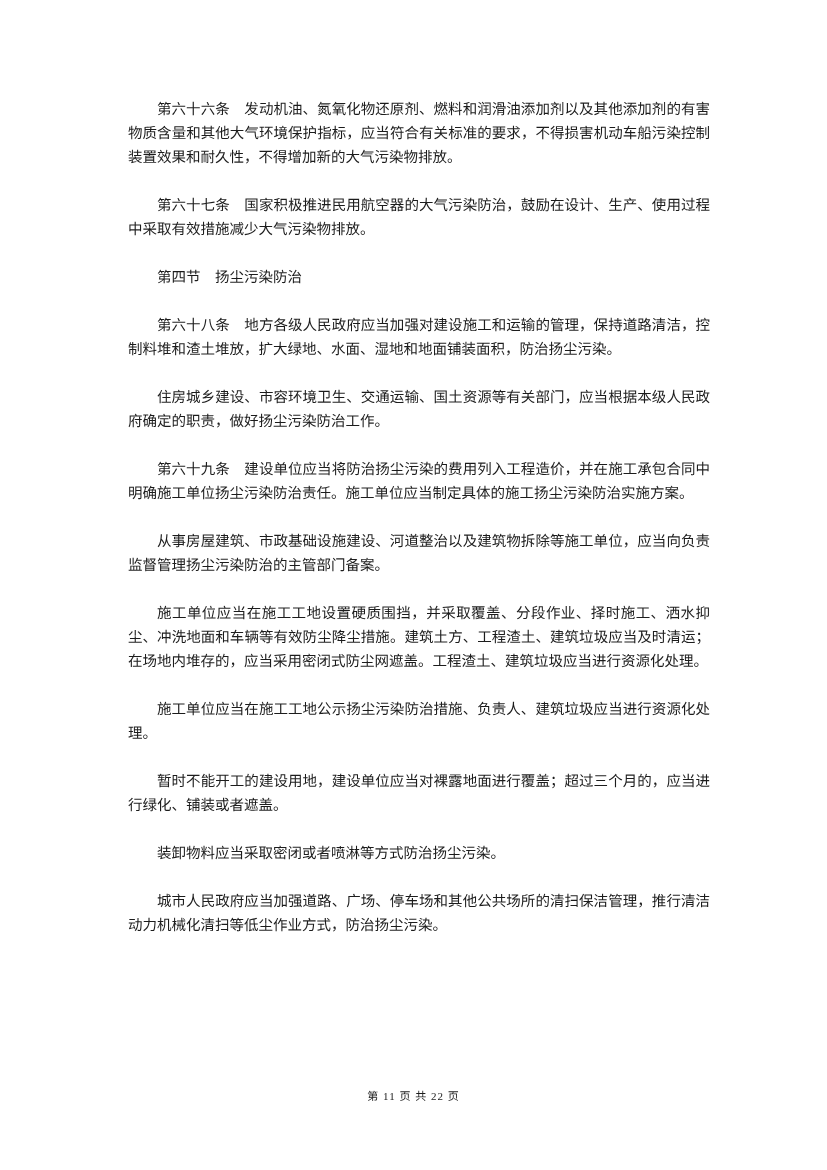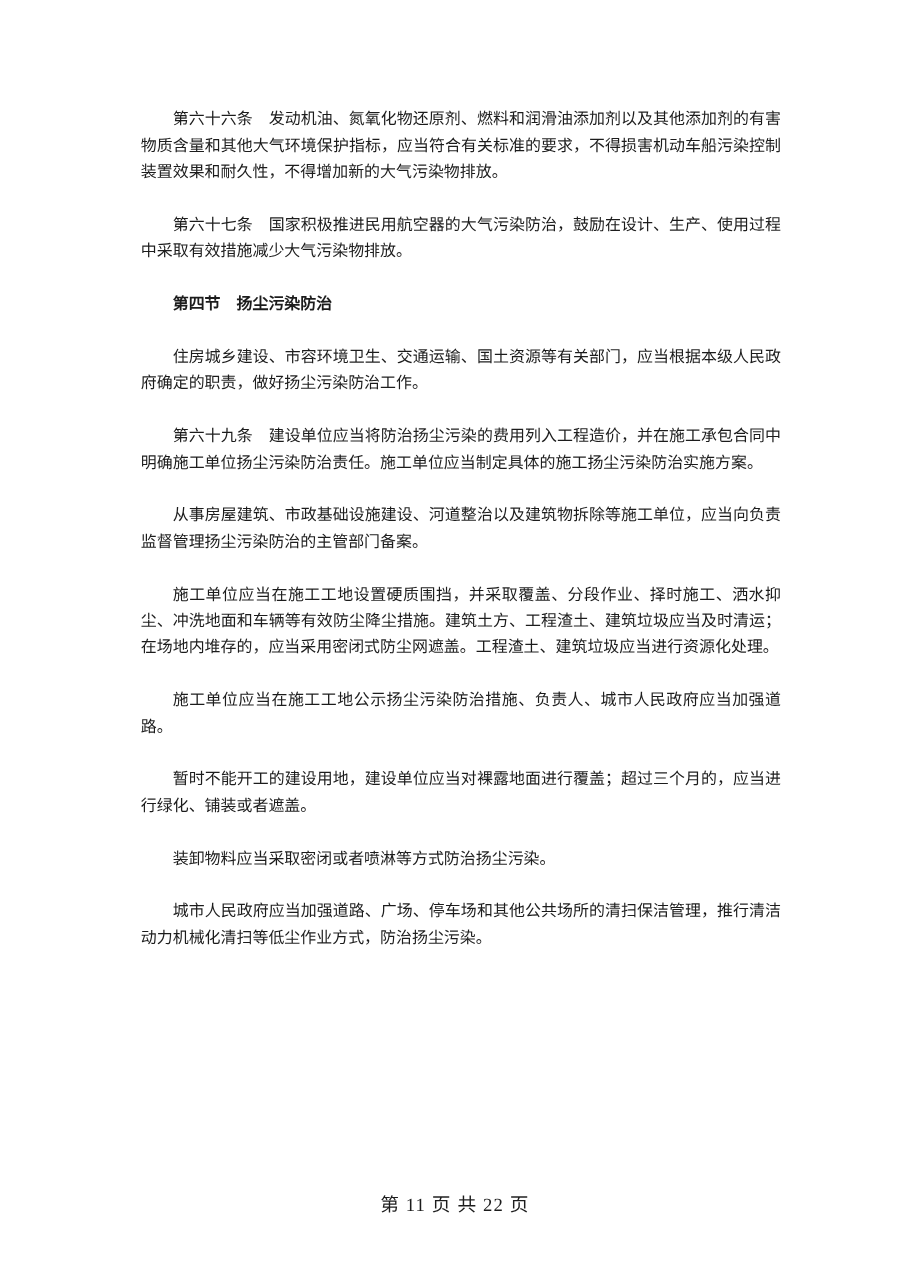--- a/index.html
+++ b/index.html
@@ -27,46 +27,47 @@
     text-align: justify;
   }
   .para {
     margin: 0 0 24px 0;
     text-indent: 2em;
     word-break: break-all;
   }
   .section-heading {
     margin: 0 0 24px 0;
     text-indent: 2em;
-    font-weight: bold;
+    font-weight: normal;
     word-break: break-all;
   }
   .page-footer {
     position: absolute;
     left: 0;
     right: 0;
     bottom: 66px;
     text-align: center;
     color: #1c1c1c;
-    font-size: 17px;
+    font-size: 11px;
     line-height: 16px;
     letter-spacing: 1px;
   }
 </style>
 </head>
 <body>
 
 <div class="page" style="background: rgb(255, 255, 255); color: rgb(28, 28, 28);">
   <div class="document-body">
       <p class="para">第六十六条　发动机油、氮氧化物还原剂、燃料和润滑油添加剂以及其他添加剂的有害物质含量和其他大气环境保护指标，应当符合有关标准的要求，不得损害机动车船污染控制装置效果和耐久性，不得增加新的大气污染物排放。</p>
       <p class="para">第六十七条　国家积极推进民用航空器的大气污染防治，鼓励在设计、生产、使用过程中采取有效措施减少大气污染物排放。</p>
       <p class="section-heading">第四节　扬尘污染防治</p>
+      <p class="para">第六十八条　地方各级人民政府应当加强对建设施工和运输的管理，保持道路清洁，控制料堆和渣土堆放，扩大绿地、水面、湿地和地面铺装面积，防治扬尘污染。</p>
       <p class="para">住房城乡建设、市容环境卫生、交通运输、国土资源等有关部门，应当根据本级人民政府确定的职责，做好扬尘污染防治工作。</p>
       <p class="para">第六十九条　建设单位应当将防治扬尘污染的费用列入工程造价，并在施工承包合同中明确施工单位扬尘污染防治责任。施工单位应当制定具体的施工扬尘污染防治实施方案。</p>
       <p class="para">从事房屋建筑、市政基础设施建设、河道整治以及建筑物拆除等施工单位，应当向负责监督管理扬尘污染防治的主管部门备案。</p>
       <p class="para">施工单位应当在施工工地设置硬质围挡，并采取覆盖、分段作业、择时施工、洒水抑尘、冲洗地面和车辆等有效防尘降尘措施。建筑土方、工程渣土、建筑垃圾应当及时清运；在场地内堆存的，应当采用密闭式防尘网遮盖。工程渣土、建筑垃圾应当进行资源化处理。</p>
-      <p class="para">施工单位应当在施工工地公示扬尘污染防治措施、负责人、城市人民政府应当加强道路。</p>
+      <p class="para">施工单位应当在施工工地公示扬尘污染防治措施、负责人、建筑垃圾应当进行资源化处理。</p>
       <p class="para">暂时不能开工的建设用地，建设单位应当对裸露地面进行覆盖；超过三个月的，应当进行绿化、铺装或者遮盖。</p>
       <p class="para">装卸物料应当采取密闭或者喷淋等方式防治扬尘污染。</p>
       <p class="para">城市人民政府应当加强道路、广场、停车场和其他公共场所的清扫保洁管理，推行清洁动力机械化清扫等低尘作业方式，防治扬尘污染。</p>
     </div>
   <div class="page-footer">第 11 页 共 22 页</div>
 </div>
 
 </body></html>

